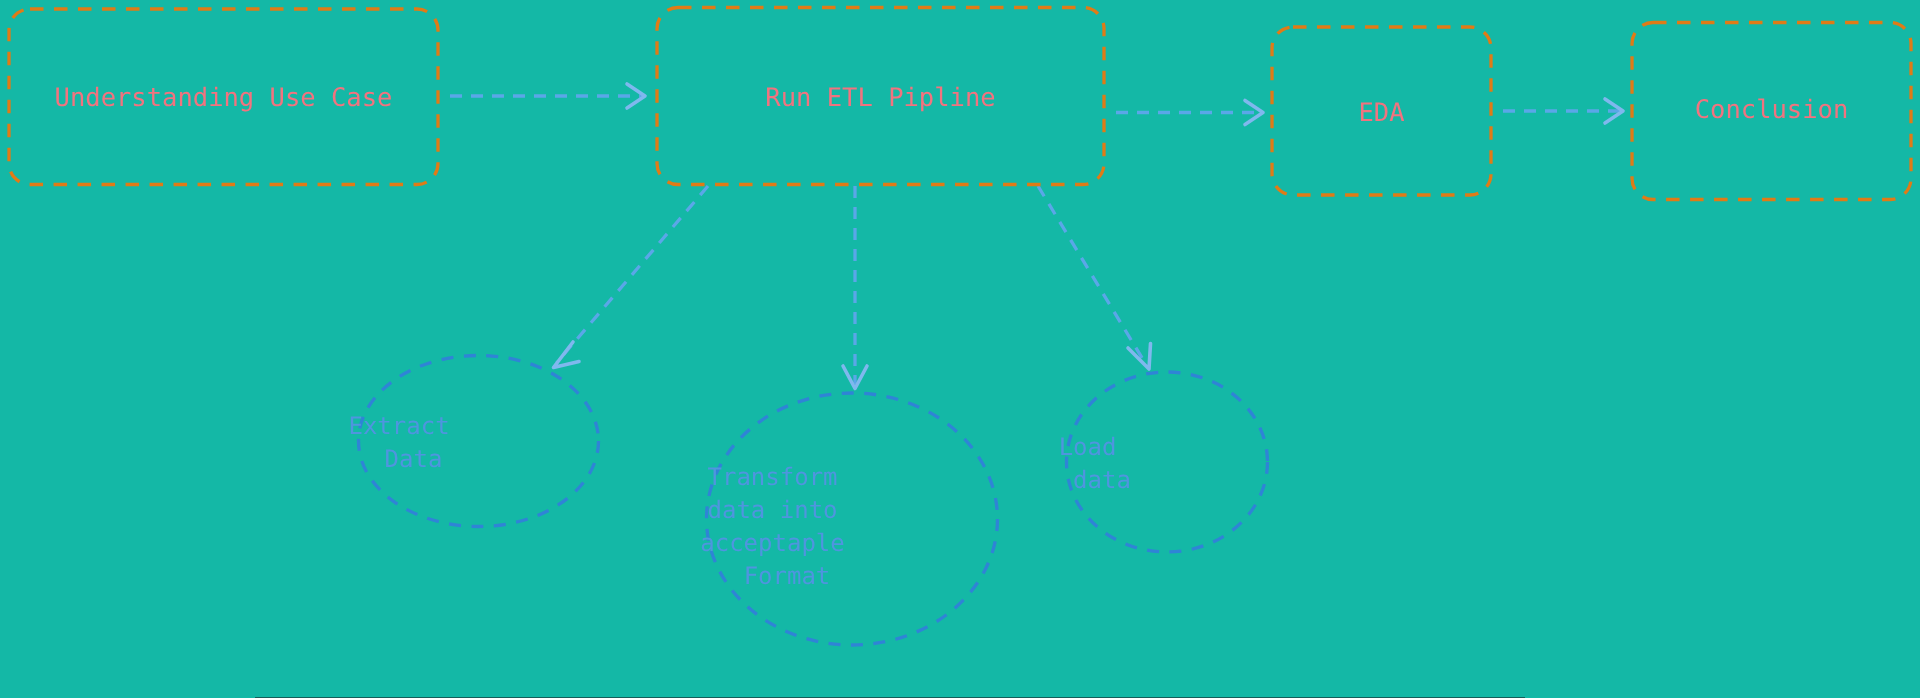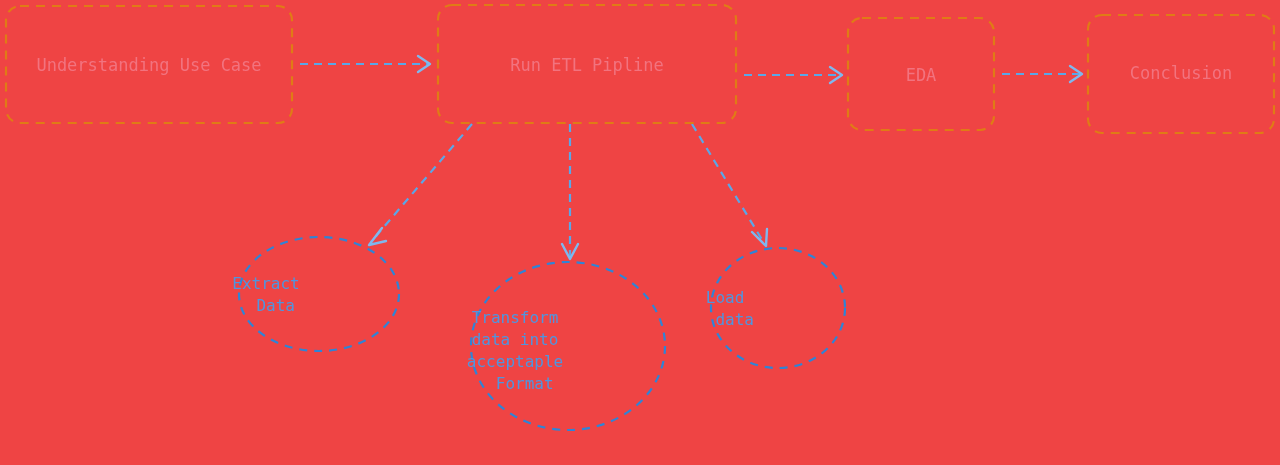--- a/index.html
+++ b/index.html
@@ -60,21 +60,21 @@
     fill: #4f95df;
     font-family: "DejaVu Sans Mono", "Liberation Mono", monospace;
     font-size: 16px;
     text-anchor: middle;
     white-space: pre;
   }
 </style>
 </head>
 <body style="background: rgb(20, 24, 30);">
 
-<div id="canvas" style="background: #ef4444;">
+<div id="canvas" style="background: #14b8a6;">
   <svg class="layer" viewBox="0 0 1280 465">
 
     <g>
 
       <g>
         <path class="edge-line" d="M 300 64 L 428 64"></path>
         <path class="edge-head" d="M 418 56 L 430 64 L 418 72"></path>
       </g>
 
       <g>

